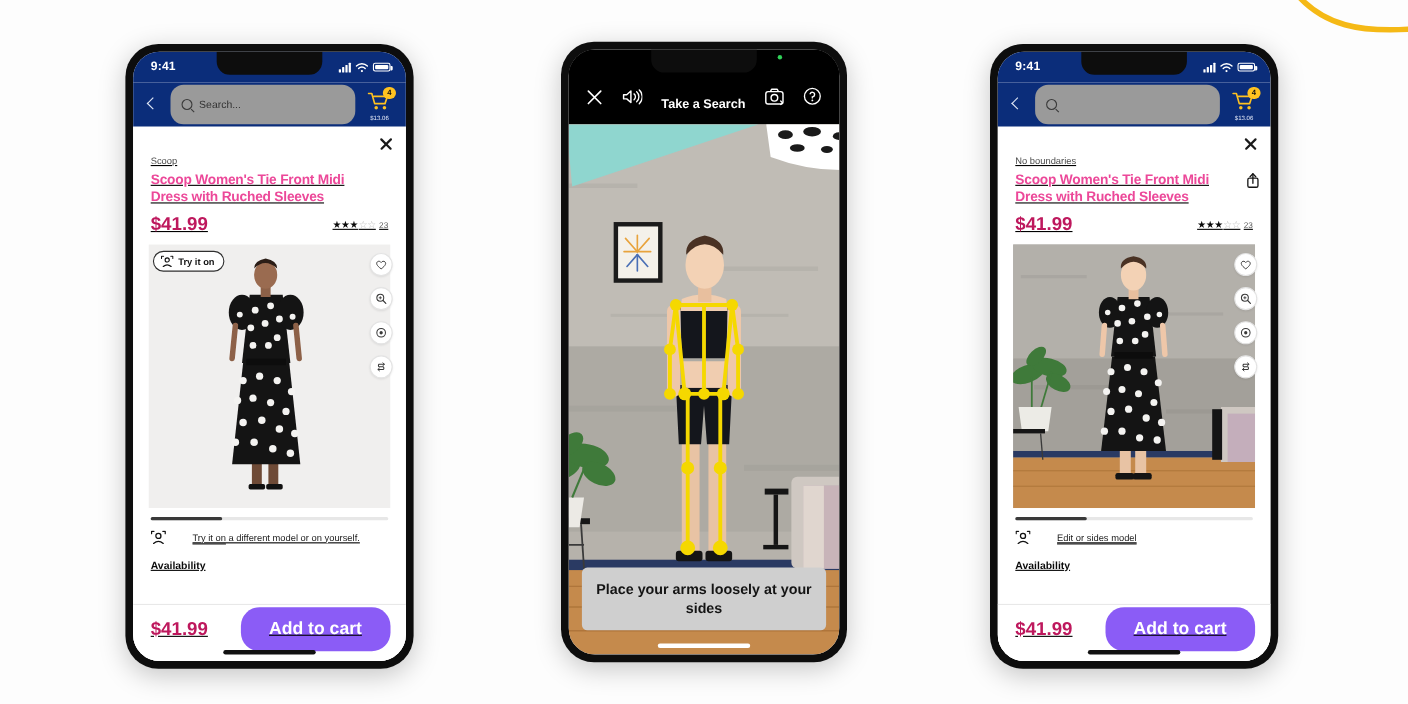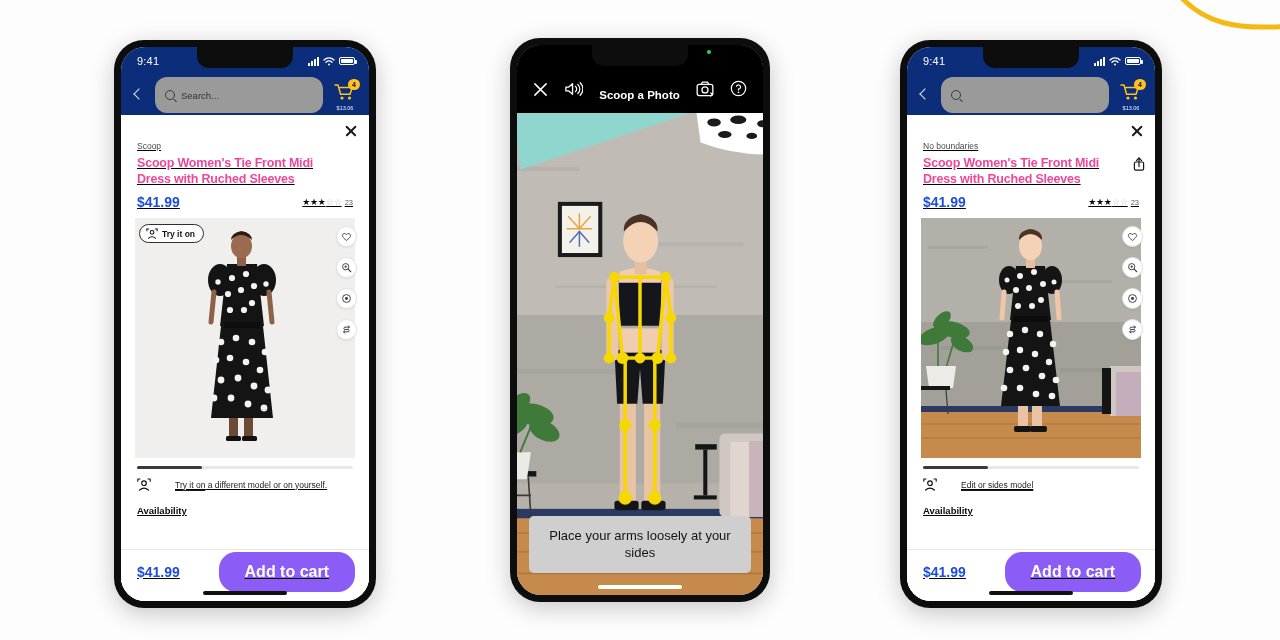--- a/index.html
+++ b/index.html
@@ -46,21 +46,21 @@
   #phone1 { left: 114px; top: 40px; width: 262px; height: 568px; }
   #phone3 { left: 900px; top: 40px; width: 262px; height: 568px; }
   #phone2 { left: 510px; top: 38px; width: 260px; height: 564px; }
 
   
   .statusbar {
     position: relative; height: 28px; background: #0b2d7a;
     display: flex; align-items: center; justify-content: space-between;
     padding: 0 14px 0 16px; z-index: 30;
   }
-  .sb-time { color: #fff; font-size: 11px; font-weight: 400; letter-spacing: .2px; }
+  .sb-time { color: #fff; font-size: 11px; font-weight: 700; letter-spacing: .2px; }
   .sb-right { display: flex; align-items: center; gap: 4px; }
   .sig { display: flex; align-items: flex-end; gap: 1px; height: 9px; }
   .sig i { display: block; width: 2px; background: #fff; border-radius: .5px; }
   .sig i:nth-child(1){ height: 3px; } .sig i:nth-child(2){ height: 5px; }
   .sig i:nth-child(3){ height: 7px; } .sig i:nth-child(4){ height: 9px; }
   .batt { width: 16px; height: 8px; border: 1px solid #fff; border-radius: 2px; position: relative; }
   .batt::after { content:""; position:absolute; right:-3px; top:2px; width:2px; height:4px; background:#fff; border-radius:0 1px 1px 0; }
   .batt i { position:absolute; left:1px; top:1px; bottom:1px; right:1px; background:#fff; border-radius:1px; }
 
   
@@ -108,21 +108,21 @@
   .brand { font-size: 8.5px; color: #4a4a4a; padding: 26px 16px 0 16px; }
   .ptitle {
     font-size: 12.5px; font-weight: 700; color: #ec4899; line-height: 1.28;
     padding: 4px 30px 0 16px; letter-spacing: -.2px;
   }
   .share-ico { position: absolute; right: 10px; top: 42px; width: 12px; height: 14px; }
   .pricerow {
     display: flex; align-items: center; justify-content: space-between;
     padding: 7px 16px 0 16px;
   }
-  .price { font-size: 14px; font-weight: 700; color: #1d4ed8; }
+  .price { font-size: 17px; font-weight: 700; color: #be185d; }
   .ratingrow { display: flex; align-items: center; gap: 3px; }
   .stars { display: flex; gap: .5px; font-size: 9px; line-height: 1; color: #0a0a0a; letter-spacing: -.3px; }
   .stars .off { color: #b9b9b9; }
   .rcount { font-size: 7.5px; color: #5a5a5a; }
 
   
   .hero { position: relative; margin: 8px 14px 0 14px; height: 240px; }
   .heroimg { position: absolute; inset: 0; overflow: hidden; }
   .tryon-pill {
     position: absolute; left: 4px; top: 6px; z-index: 9;
@@ -164,21 +164,21 @@
     height: 68px; display: flex; align-items: flex-end; justify-content: space-between;
     padding: 0 16px 12px 16px; background: #000; flex: 0 0 68px;
   }
   .cam-title { color: #fff; font-size: 11.5px; font-weight: 700; }
   .cam-ico { cursor: pointer; }
   .cam-view { flex: 1; position: relative; overflow: hidden; background: #b9b4ad; }
   .cam-caption {
     position: absolute; left: 12px; right: 12px; bottom: 22px;
     background: #cfcfcf; border-radius: 5px;
     padding: 11px 10px; text-align: center;
-    font-size: 13px; font-weight: 400; color: #141414; line-height: 1.35;
+    font-size: 13px; font-weight: 700; color: #141414; line-height: 1.35;
     z-index: 20;
   }
   .greendot { position: absolute; top: 5px; right: 52px; width: 4px; height: 4px; border-radius: 50%; background: #30d158; z-index: 45; }
 </style>
 </head>
 <body>
 
 <div class="stage">
 
   <div class="arc-wrap">
@@ -378,21 +378,21 @@
               </svg>
           </span>
           <span class="cam-ico">
             <svg width="19" height="16" viewBox="0 0 20 16">
               <path d="M2 6 H5 L9 2.5 V13.5 L5 10 H2 Z" fill="none" stroke="#fff" stroke-width="1.4" stroke-linejoin="round"></path>
               <path d="M12 5.2 A3.6 3.6 0 0 1 12 10.8" fill="none" stroke="#fff" stroke-width="1.3" stroke-linecap="round"></path>
               <path d="M14.5 3.2 A6.4 6.4 0 0 1 14.5 12.8" fill="none" stroke="#fff" stroke-width="1.3" stroke-linecap="round"></path>
               <path d="M17 1.4 A9 9 0 0 1 17 14.6" fill="none" stroke="#fff" stroke-width="1.3" stroke-linecap="round"></path>
             </svg>
           </span>
-          <span class="cam-title">Scoop a Photo</span>
+          <span class="cam-title">Take a Search</span>
           <span class="cam-ico">
             <svg width="18" height="16" viewBox="0 0 19 17">
               <rect x="1.2" y="3.5" width="16.6" height="12" rx="2.2" fill="none" stroke="#fff" stroke-width="1.4"></rect>
               <circle cx="9.5" cy="9.5" r="3.2" fill="none" stroke="#fff" stroke-width="1.4"></circle>
               <path d="M5.6 3.5 L6.8 1.2 H12.2 L13.4 3.5" fill="none" stroke="#fff" stroke-width="1.4" stroke-linejoin="round"></path>
               <path d="M15.6 12.6 L17.4 14.4 L15.6 16" fill="none" stroke="#fff" stroke-width="1.3" stroke-linecap="round" stroke-linejoin="round"></path>
             </svg>
           </span>
           <span class="cam-ico">
             <svg width="17" height="17" viewBox="0 0 18 18">

